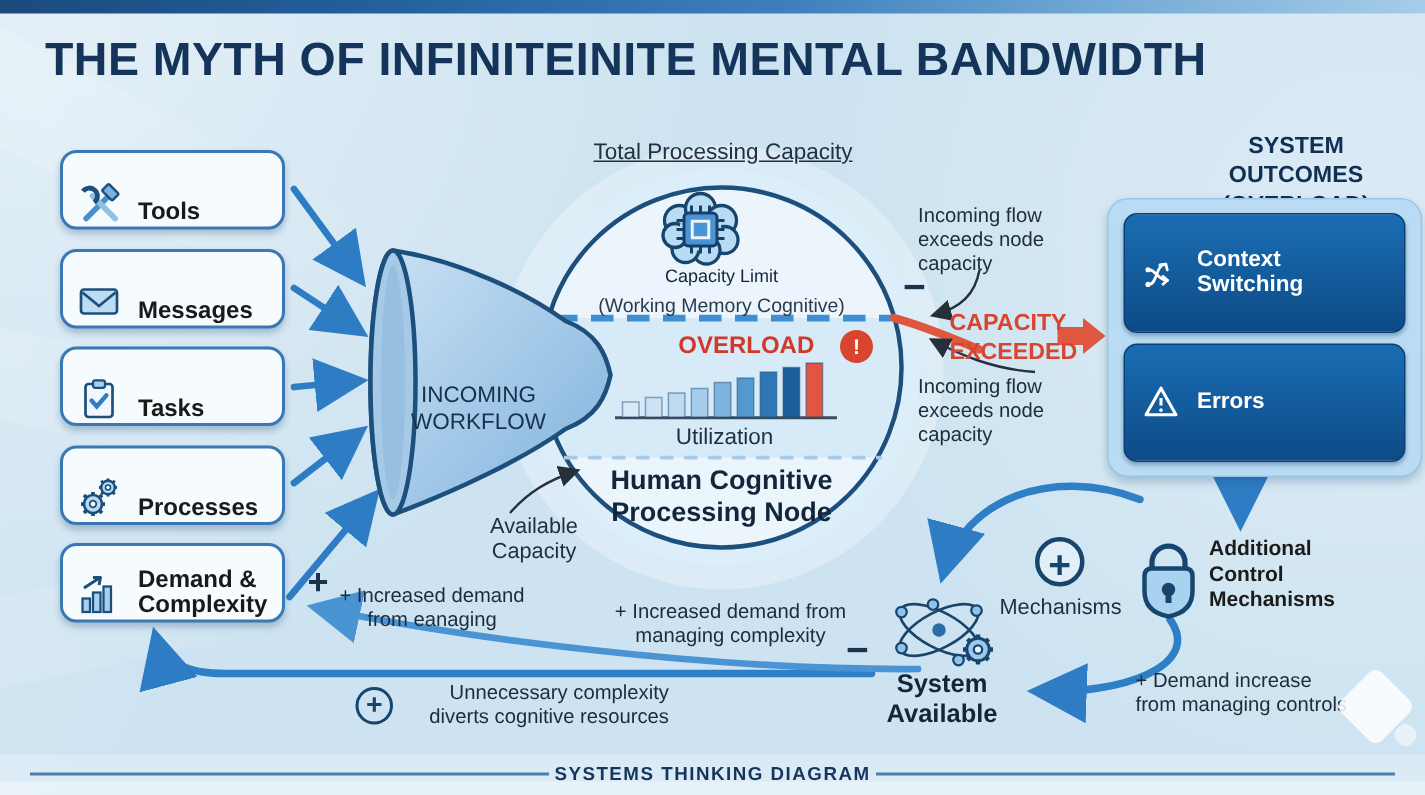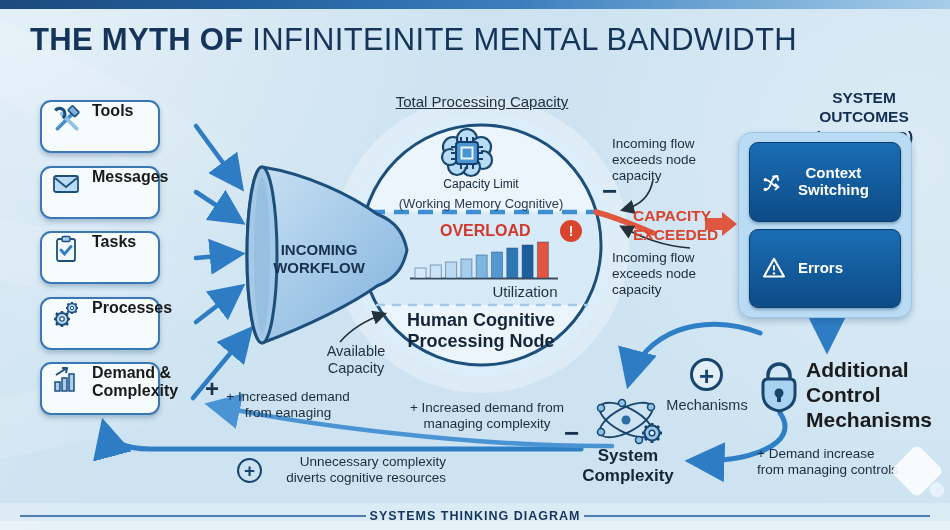--- a/index.html
+++ b/index.html
@@ -20,62 +20,62 @@
   .footer-band{position:absolute;left:0;top:503px;width:100%;height:27px;background:rgba(255,255,255,0.28);}
   .bottom-strip{position:absolute;left:0;top:521px;width:100%;height:9px;background:rgba(255,255,255,0.35);}
 
   svg.art{position:absolute;left:0;top:0;}
 
   .lbl{position:absolute;color:#1d2b3a;}
   .pre{white-space:pre-line;}
   .ctr{transform:translateX(-50%);text-align:center;}
 
   .title{left:30px;top:22px;font-size:31px;color:#14345a;letter-spacing:.3px;white-space:nowrap;}
-  .title .t1{font-weight:600;} .title .t2{font-weight:400;}
-
-  .inbox{position:absolute;left:40px;width:120px;height:53px;background:#f6fbfe;
+  .title .t1{font-weight:600;} .title .t2{font-weight:700;}
+
+  .inbox{position:absolute;left:40px;width:150px;height:53px;background:#f6fbfe;
     border:2px solid #3a78b5;border-radius:11px;box-shadow:0 3px 5px rgba(23,69,110,0.28);
-    display:flex;align-items:flex-start;gap:10px;padding:0 8px;box-sizing:border-box;}
+    display:flex;align-items:flex-end;gap:10px;padding:0 8px;box-sizing:border-box;}
   .inbox .ic{flex:0 0 32px;height:32px;display:flex;align-items:center;justify-content:center;}
   .inbox .bl{font-weight:700;font-size:16px;color:#191919;line-height:1.1;}
 
-  .funnel-label{left:258px;top:241px;width:122px;font-weight:700;font-size:15px;
+  .funnel-label{left:258px;top:255px;width:122px;font-weight:400;font-size:15px;
     color:#17324e;text-align:center;line-height:1.18;}
 
   .node-title{left:482px;top:93px;font-size:15px;color:#23303f;text-decoration:underline;}
   .cap-limit{left:481px;top:177px;font-weight:400;font-size:12px;color:#14253a;}
   .cap-sub{left:481px;top:196px;font-size:13px;color:#2a3b4f;}
-  .overload{left:440px;top:222px;width:115px;text-align:left;font-weight:800;font-size:16px;color:#d0382b;transform:none;}
+  .overload{left:440px;top:222px;width:115px;text-align:center;font-weight:800;font-size:16px;color:#d0382b;transform:none;}
   .ov-badge{position:absolute;left:560px;top:220px;width:22px;height:22px;border-radius:50%;
     background:#d9442e;color:#fff;font-weight:800;font-size:14px;line-height:22px;text-align:center;}
-  .utilization{left:483px;top:283px;font-size:15px;color:#1f2f42;margin-left:42px;}
+  .utilization{left:483px;top:283px;font-size:15px;color:#1f2f42;}
   .node-name{left:481px;top:310px;font-weight:800;font-size:18px;color:#14253a;line-height:1.18;}
   .avail{left:356px;top:343px;font-size:14.5px;color:#1f2f42;line-height:1.15;}
 
   .ann{font-size:13.5px;line-height:1.18;color:#1d2b3a;}
   .inc-top{left:612px;top:136px;}
   .inc-bot{left:612px;top:250px;}
   .sign{position:absolute;font-weight:700;color:#17344f;}
   .minus-top{left:602px;top:176px;font-size:26px;}
   .minus-mid{left:564px;top:418px;font-size:26px;}
   .plus-1{left:205px;top:375px;font-size:24px;}
   .cap-exceeded{left:633px;top:207px;font-weight:800;font-size:15.5px;line-height:1.2;color:#d9442e;}
 
   .outcome-head{left:864px;top:88px;font-weight:800;font-size:15.5px;line-height:1.25;color:#102f52;}
-  .outcomes-panel{position:absolute;left:738px;top:132px;width:174px;height:186px;
+  .outcomes-panel{position:absolute;left:738px;top:132px;width:210px;height:186px;
     background:#b9dcf4;border:1.5px solid #9cc6e6;border-radius:14px;
     box-shadow:0 3px 6px rgba(23,69,110,0.25);padding:9px 10px;box-sizing:border-box;
-    display:flex;flex-direction:column;gap:7px;text-align:center;}
+    display:flex;flex-direction:column;gap:7px;}
   .o-row{flex:1;background:linear-gradient(180deg,#1a6db3,#0d4b86);
     border:1px solid #0a3d70;border-radius:9px;display:flex;align-items:center;gap:10px;
     padding:0 10px;box-sizing:border-box;box-shadow:0 2px 3px rgba(10,50,90,0.35);}
   .o-icon{flex:0 0 28px;height:28px;display:flex;align-items:center;justify-content:center;}
   .o-label{color:#fff;font-weight:700;font-size:15px;line-height:1.12;}
 
-  .add-ctrl{left:806px;top:357px;font-weight:800;font-size:21px;line-height:1.2;color:#1b1b1b;}
+  .add-ctrl{left:806px;top:357px;font-weight:800;font-size:14px;line-height:1.2;color:#1b1b1b;}
   .reinf-circle{position:absolute;left:690px;top:358px;width:33px;height:33px;border-radius:50%;
     border:3px solid #17456e;background:rgba(244,250,254,0.5);color:#17456e;
     font-size:26px;font-weight:600;line-height:30px;text-align:center;box-sizing:border-box;}
   .reinf-label{left:707px;top:397px;font-size:14.5px;color:#1f2f42;}
   .sys-cx{left:628px;top:446px;font-weight:800;font-size:17px;line-height:1.18;color:#14253a;}
   .demand-inc{left:757px;top:446px;}
   .inc-left{left:288px;top:389px;}
   .inc-mid{left:487px;top:400px;}
   .circ-plus{position:absolute;left:237px;top:458px;width:25px;height:25px;border-radius:50%;
     border:2.5px solid #17456e;color:#17456e;font-size:19px;font-weight:700;line-height:21px;
@@ -356,21 +356,21 @@
       <span class="o-label">Errors</span>
     </div>
   </div>
 
   <div class="lbl pre add-ctrl">Additional
 Control
 Mechanisms</div>
   <div class="reinf-circle">+</div>
   <div class="lbl ctr reinf-label">Mechanisms</div>
   <div class="lbl ctr pre sys-cx">System
-Complexity</div>
+Available</div>
   <div class="lbl pre ann demand-inc">+ Demand increase
 from managing controls</div>
   <div class="sign minus-mid">−</div>
   <div class="lbl ctr pre ann inc-mid">+ Increased demand from
 managing complexity</div>
   <div class="sign plus-1">+</div>
   <div class="lbl ctr pre ann inc-left">+ Increased demand
 from eanaging</div>
   <div class="circ-plus">+</div>
   <div class="lbl pre ann unnecessary">Unnecessary complexity

